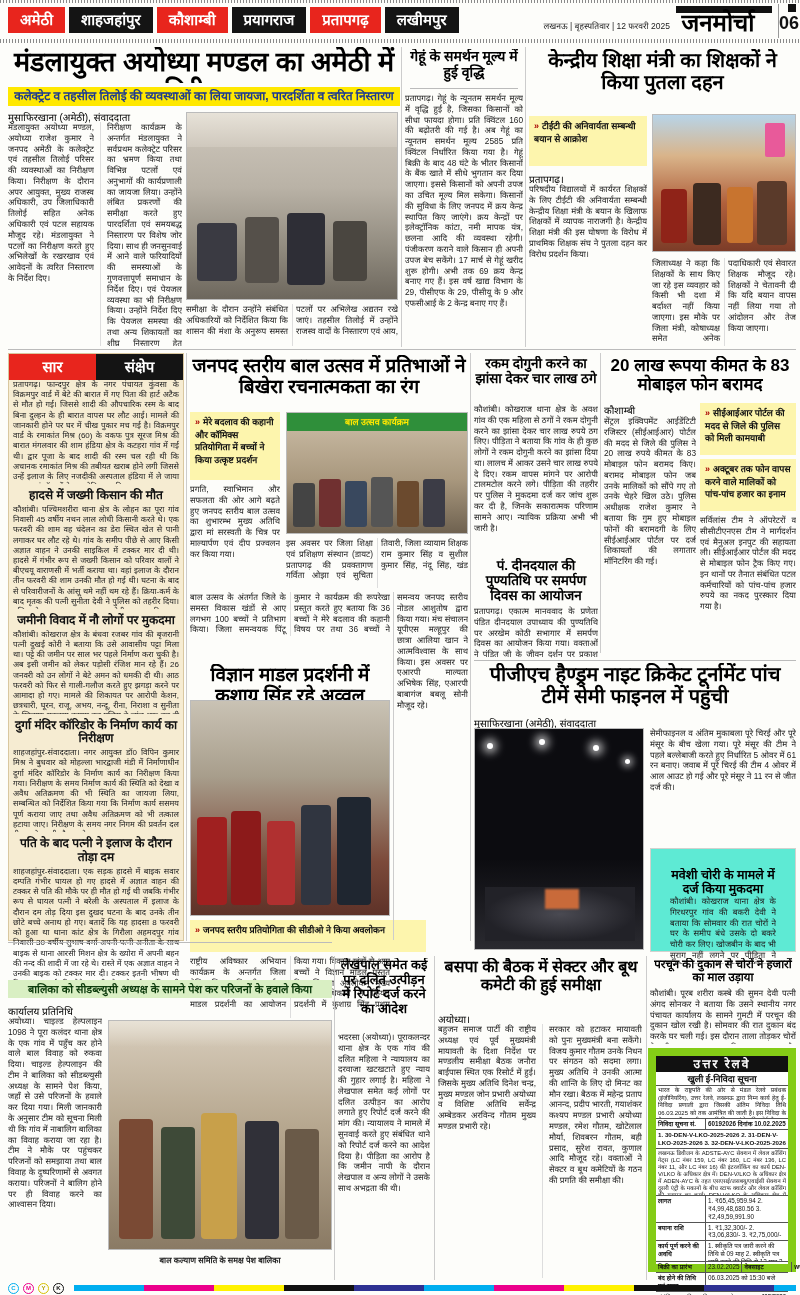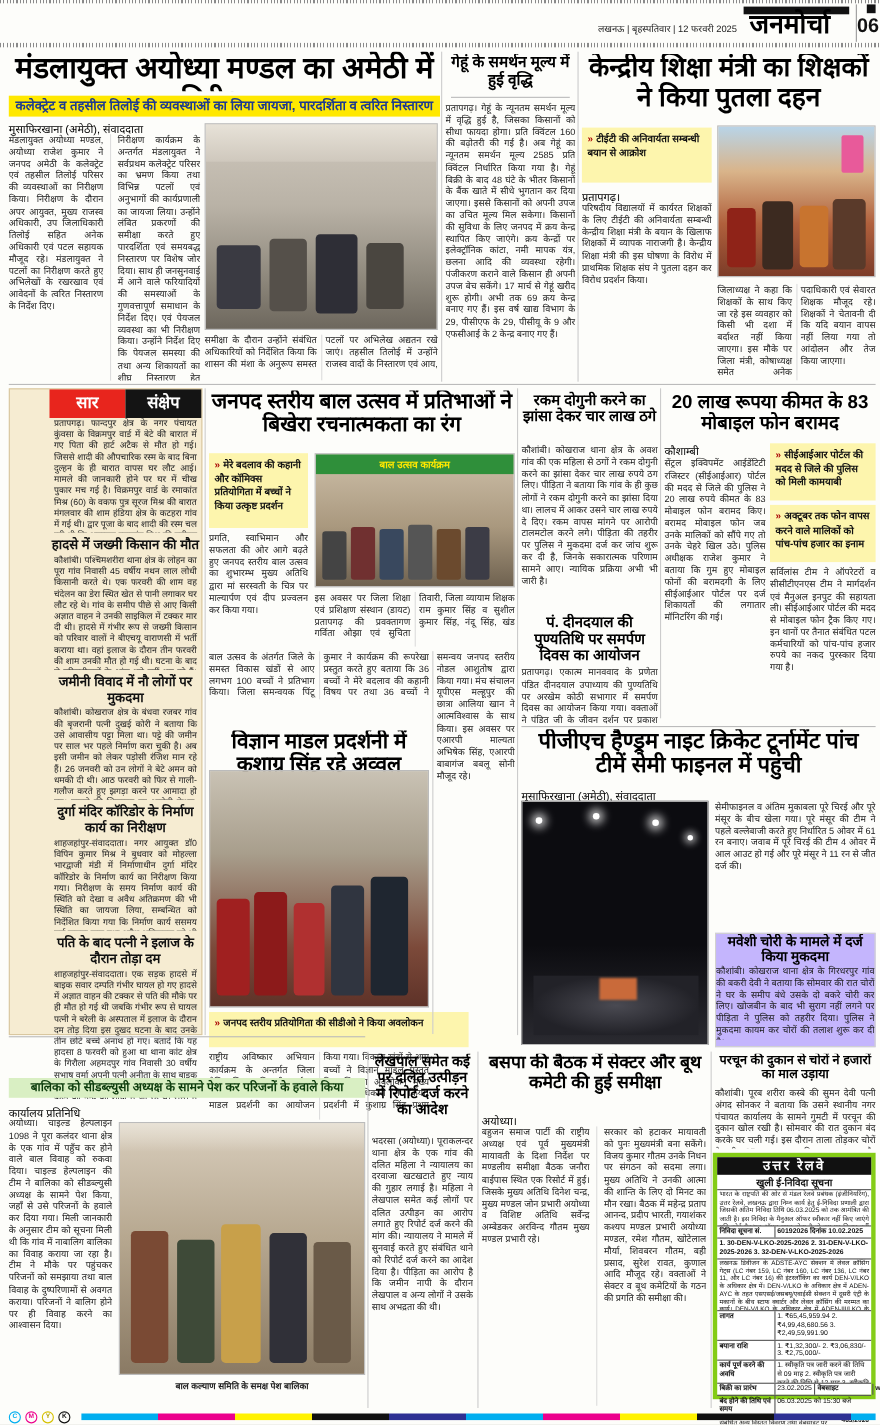--- a/index.html
+++ b/index.html
@@ -14,34 +14,37 @@
   .tab.red{background:#e8251d;}
   .tab.blk{background:#141414;}
   .hatch{background:repeating-linear-gradient(90deg,#8a8a8a 0 1px,transparent 1px 3px);}
   .ybox{background:#fdf5ad;padding:4px 5px;font-size:9px;font-weight:bold;line-height:1.4;color:#111;overflow:hidden;}
   .ybox .chev{color:#a80000;margin-right:3px;}
   .subyellow{background:#ffe800;color:#1d3a8f;font-weight:bold;text-align:center;overflow:hidden;}
   .subgreen{background:#d9efc3;color:#0b3b0b;font-weight:bold;text-align:center;overflow:hidden;}
   .photo{overflow:hidden;border:1px solid #bbb;}
   .vrule{width:1px;background:#ccc;}
   .hrule{height:1px;background:#bbb;}
-  .saarbox{background:#f6ecd2;border:1px solid #d9c79f;padding-left:36px;}
+  .saarbox{background:#f6ecd2;border:1px solid #d9c79f;}
   .saar-h{font-size:12px;font-weight:bold;text-align:center;margin:5px 2px 2px;line-height:1.15;}
   .saar-b{font-size:8px;line-height:1.28;text-align:justify;color:#222;padding:0 4px;overflow:hidden;}
   .adrow{display:flex;border-top:1px solid #555;font-size:6.3px;line-height:1.25;}
   .adrow .c1{flex:0 0 34%;border-right:1px solid #555;padding:1px 2px;font-weight:bold;}
   .adrow .c2{flex:1;padding:1px 2px;}
   .circ{display:inline-block;width:9px;height:9px;border-radius:50%;font-size:6px;line-height:9px;text-align:center;font-weight:bold;margin-right:4px;}
 </style>
 </head>
 <body>
 
 <div class="page">
 
   <div class="abs hatch" style="left:0;top:0;width:800px;height:3px"></div>
+  <div class="abs" style="left:8px;top:7px;height:30px;white-space:nowrap">
+    <span class="tab red">अमेठी</span><span class="tab blk">शाहजहांपुर</span><span class="tab red">कौशाम्बी</span><span class="tab blk">प्रयागराज</span><span class="tab red">प्रतापगढ़</span><span class="tab blk">लखीमपुर</span>
+  </div>
   <div class="abs" style="left:520px;top:20px;width:150px;font-size:8.5px;color:#222;text-align:right">लखनऊ | बृहस्पतिवार | 12 फरवरी 2025</div>
   <div class="abs" style="left:676px;top:6px;width:96px;height:7px;background:#111"></div>
   <div class="abs" style="left:662px;top:11px;width:112px;font-size:24px;font-weight:bold;color:#000;text-align:center;line-height:1">जनमोर्चा</div>
   <div class="abs" style="left:778px;top:4px;width:18px;height:34px;border-left:1px solid #999">
     <div style="width:8px;height:8px;background:#111;margin:0 0 1px auto"></div>
     <div style="font-size:18px;font-weight:bold;text-align:center">06</div>
   </div>
   <div class="abs hatch" style="left:0;top:39px;width:800px;height:4px"></div>
 
   <div class="abs hl" style="left:8px;top:47px;width:392px;height:36px;font-size:27px">मंडलायुक्त अयोध्या मण्डल का अमेठी में निरीक्षण</div>
@@ -59,21 +62,21 @@
   <div class="abs b cols2" style="left:186px;top:304px;width:212px;height:42px">समीक्षा के दौरान उन्होंने संबंधित अधिकारियों को निर्देशित किया कि शासन की मंशा के अनुरूप समस्त पटलों पर अभिलेख अद्यतन रखे जाएं। तहसील तिलोई में उन्होंने राजस्व वादों के निस्तारण एवं आय, जाति, निवास प्रमाण पत्रों की स्थिति देखी। इस अवसर पर जिलाधिकारी, अपर जिलाधिकारी, मुख्य राजस्व अधिकारी समेत तहसील प्रशासन के अधिकारी एवं कर्मचारी उपस्थित रहे।</div>
 
   <div class="abs vrule" style="left:401px;top:47px;height:300px"></div>
 
   <div class="abs hl" style="left:405px;top:49px;width:118px;height:36px;font-size:14px">गेहूं के समर्थन मूल्य में हुई वृद्धि</div>
   <div class="abs hrule" style="left:410px;top:88px;width:108px"></div>
   <div class="abs b" style="left:405px;top:93px;width:118px;height:253px">प्रतापगढ़। गेहूं के न्यूनतम समर्थन मूल्य में वृद्धि हुई है, जिसका किसानों को सीधा फायदा होगा। प्रति क्विंटल 160 की बढ़ोतरी की गई है। अब गेहूं का न्यूनतम समर्थन मूल्य 2585 प्रति क्विंटल निर्धारित किया गया है। गेहूं बिक्री के बाद 48 घंटे के भीतर किसानों के बैंक खाते में सीधे भुगतान कर दिया जाएगा। इससे किसानों को अपनी उपज का उचित मूल्य मिल सकेगा। किसानों की सुविधा के लिए जनपद में क्रय केन्द्र स्थापित किए जाएंगे। क्रय केन्द्रों पर इलेक्ट्रॉनिक कांटा, नमी मापक यंत्र, छलना आदि की व्यवस्था रहेगी। पंजीकरण कराने वाले किसान ही अपनी उपज बेच सकेंगे। 17 मार्च से गेहूं खरीद शुरू होगी। अभी तक 69 क्रय केन्द्र बनाए गए हैं। इस वर्ष खाद्य विभाग के 29, पीसीएफ के 29, पीसीयू के 9 और एफसीआई के 2 केन्द्र बनाए गए हैं।</div>
 
   <div class="abs vrule" style="left:525px;top:47px;height:300px"></div>
 
-  <div class="abs hl" style="left:529px;top:49px;width:267px;height:62px;font-size:24px">केन्द्रीय शिक्षा मंत्री का शिक्षकों ने किया पुतला दहन</div>
+  <div class="abs hl" style="left:529px;top:49px;width:267px;height:62px;font-size:20px">केन्द्रीय शिक्षा मंत्री का शिक्षकों ने किया पुतला दहन</div>
   <div class="abs ybox" style="left:529px;top:116px;width:118px;height:50px"><span class="chev">»</span><span>टीईटी की अनिवार्यता सम्बन्धी बयान से आक्रोश</span></div>
   <div class="abs byline" style="left:529px;top:172px;width:118px">प्रतापगढ़।</div>
   <div class="abs b" style="left:529px;top:184px;width:118px;height:162px">परिषदीय विद्यालयों में कार्यरत शिक्षकों के लिए टीईटी की अनिवार्यता सम्बन्धी केन्द्रीय शिक्षा मंत्री के बयान के खिलाफ शिक्षकों में व्यापक नाराजगी है। केन्द्रीय शिक्षा मंत्री की इस घोषणा के विरोध में प्राथमिक शिक्षक संघ ने पुतला दहन कर विरोध प्रदर्शन किया।</div>
   <div class="abs photo" style="left:652px;top:114px;width:144px;height:138px;background:linear-gradient(180deg,#b8d4e8 0%,#d9b48a 30%,#b0603c 65%,#7c3c28 100%)">
     <div style="position:absolute;left:8px;bottom:8px;width:26px;height:54px;background:#8f2318;border-radius:4px"></div>
     <div style="position:absolute;left:40px;bottom:6px;width:28px;height:62px;background:#3c2a20;border-radius:4px"></div>
     <div style="position:absolute;left:74px;bottom:8px;width:26px;height:56px;background:#c8742f;border-radius:4px"></div>
     <div style="position:absolute;left:104px;bottom:6px;width:30px;height:64px;background:#5a3a2a;border-radius:4px"></div>
     <div style="position:absolute;right:10px;top:8px;width:20px;height:34px;background:#e85a9a;border-radius:2px"></div>
   </div>
@@ -162,21 +165,21 @@
     <div style="position:absolute;left:12px;top:14px;width:6px;height:6px;border-radius:50%;background:#fff;box-shadow:0 0 8px 4px rgba(255,255,255,.7)"></div>
     <div style="position:absolute;left:64px;top:10px;width:6px;height:6px;border-radius:50%;background:#fff;box-shadow:0 0 8px 4px rgba(255,255,255,.7)"></div>
     <div style="position:absolute;left:118px;top:16px;width:6px;height:6px;border-radius:50%;background:#fff;box-shadow:0 0 8px 4px rgba(255,255,255,.7)"></div>
     <div style="position:absolute;left:150px;top:30px;width:5px;height:5px;border-radius:50%;background:#fff;box-shadow:0 0 7px 3px rgba(255,255,255,.6)"></div>
     <div style="position:absolute;left:0;bottom:0;width:100%;height:90px;background:linear-gradient(180deg,transparent,#2a2a30)"></div>
     <div style="position:absolute;left:10px;bottom:8px;width:150px;height:54px;background:radial-gradient(ellipse at center,#4a4a52 0%,#222228 70%)"></div>
     <div style="position:absolute;left:70px;bottom:40px;width:34px;height:20px;background:#c96a3a;filter:blur(1px)"></div>
   </div>
   <div class="abs b" style="left:650px;top:728px;width:146px;height:116px">सेमीफाइनल व अंतिम मुकाबला पूरे चिरई और पूरे मंसूर के बीच खेला गया। पूरे मंसूर की टीम ने पहले बल्लेबाजी करते हुए निर्धारित 5 ओवर में 61 रन बनाए। जवाब में पूरे चिरई की टीम 4 ओवर में आल आउट हो गई और पूरे मंसूर ने 11 रन से जीत दर्ज की।</div>
 
-  <div class="abs" style="left:650px;top:848px;width:146px;height:104px;background:#c4b5fd;border:1px solid #d2d2ce;padding:0">
+  <div class="abs" style="left:650px;top:848px;width:146px;height:104px;background:#5eead4;border:1px solid #d2d2ce;padding:19px">
     <div class="hl" style="font-size:12.5px;height:28px">मवेशी चोरी के मामले में दर्ज किया मुकदमा</div>
     <div class="b" style="height:68px">कौशांबी। कोखराज थाना क्षेत्र के गिरधरपुर गांव की बकरी देवी ने बताया कि सोमवार की रात चोरों ने घर के समीप बंधे उसके दो बकरे चोरी कर लिए। खोजबीन के बाद भी सुराग नहीं लगने पर पीड़िता ने पुलिस को तहरीर दिया। पुलिस ने मुकदमा कायम कर चोरों की तलाश शुरू कर दी है।</div>
   </div>
   <div class="abs b" style="left:650px;top:956px;width:0;height:0"></div>
 
   <div class="abs hrule" style="left:8px;top:942px;width:324px"></div>
 
   <div class="abs subgreen" style="left:8px;top:980px;width:324px;height:18px;font-size:11px;line-height:18px">बालिका को सीडब्ल्युसी अध्यक्ष के सामने पेश कर परिजनों के हवाले किया</div>
   <div class="abs byline" style="left:8px;top:1004px;width:100px">कार्यालय प्रतिनिधि</div>
   <div class="abs b" style="left:8px;top:1016px;width:94px;height:262px">अयोध्या। चाइल्ड हेल्पलाइन 1098 ने पूरा कलंदर थाना क्षेत्र के एक गांव में पहुँच कर होने वाले बाल विवाह को रुकवा दिया। चाइल्ड हेल्पलाइन की टीम ने बालिका को सीडब्ल्युसी अध्यक्ष के सामने पेश किया, जहाँ से उसे परिजनों के हवाले कर दिया गया। मिली जानकारी के अनुसार टीम को सूचना मिली थी कि गांव में नाबालिग बालिका का विवाह कराया जा रहा है। टीम ने मौके पर पहुंचकर परिजनों को समझाया तथा बाल विवाह के दुष्परिणामों से अवगत कराया। परिजनों ने बालिग होने पर ही विवाह करने का आश्वासन दिया।</div>
@@ -200,21 +203,21 @@
   <div class="abs hl" style="left:438px;top:958px;width:206px;height:50px;font-size:16px">बसपा की बैठक में सेक्टर और बूथ कमेटी की हुई समीक्षा</div>
   <div class="abs byline" style="left:438px;top:1012px;width:90px">अयोध्या।</div>
   <div class="abs b" style="left:438px;top:1024px;width:98px;height:254px">बहुजन समाज पार्टी की राष्ट्रीय अध्यक्ष एवं पूर्व मुख्यमंत्री मायावती के दिशा निर्देश पर मण्डलीय समीक्षा बैठक जनौरा बाईपास स्थित एक रिसोर्ट में हुई। जिसके मुख्य अतिथि दिनेश चन्द्र, मुख्य मण्डल जोन प्रभारी अयोध्या व विशिष्ट अतिथि सर्वेन्द्र अम्बेडकर अरविन्द गौतम मुख्य मण्डल प्रभारी रहे।</div>
   <div class="abs b" style="left:542px;top:1024px;width:100px;height:254px;border-left:1px solid #ddd;padding-left:6px">सरकार को हटाकर मायावती को पुनः मुख्यमंत्री बना सकेंगे। विजय कुमार गौतम उनके निधन पर संगठन को सदमा लगा। मुख्य अतिथि ने उनकी आत्मा की शान्ति के लिए दो मिनट का मौन रखा। बैठक में महेन्द्र प्रताप आनन्द, प्रदीप भारती, गयाशंकर कश्यप मण्डल प्रभारी अयोध्या मण्डल, रमेश गौतम, खोटेलाल मौर्या, शिवबरन गौतम, बही प्रसाद, सुरेश रावत, कुणाल आदि मौजूद रहे। वक्ताओं ने सेक्टर व बूथ कमेटियों के गठन की प्रगति की समीक्षा की।</div>
 
   <div class="abs vrule" style="left:646px;top:956px;height:324px"></div>
 
   <div class="abs hl" style="left:650px;top:958px;width:146px;height:28px;font-size:11.5px">परचून की दुकान से चोरों ने हजारों का माल उड़ाया</div>
   <div class="abs b" style="left:650px;top:988px;width:146px;height:56px">कौशांबी। पूरब शरीरा कस्बे की सुमन देवी पत्नी अंगद सोनकर ने बताया कि उसने स्थानीय नगर पंचायत कार्यालय के सामने गुमटी में परचून की दुकान खोल रखी है। सोमवार की रात दुकान बंद करके घर चली गई। इस दौरान ताला तोड़कर चोरों ने करीब 35 हजार रुपया कीमत का सामान और 2500 रुपया नकद पार कर दिया। तहरीर पर मुकदमा कायम कर पुलिस ने चोरों की तलाश शुरू कर दी है।</div>
 
-  <div class="abs" style="left:648px;top:1048px;width:148px;height:224px;border:4px solid #84cc16;background:#fff">
+  <div class="abs" style="left:648px;top:1048px;width:148px;height:224px;border:8px solid #84cc16;background:#fff">
     <div style="background:#111;color:#fff;font-weight:bold;font-size:12px;text-align:center;line-height:16px;letter-spacing:2px">उत्तर रेलवे</div>
     <div style="font-size:9px;font-weight:bold;text-align:center;border-bottom:1px solid #555">खुली ई-निविदा सूचना</div>
     <div style="font-size:6px;line-height:1.25;text-align:justify;padding:1px 2px;height:30px;overflow:hidden">भारत के राष्ट्रपति की ओर से मंडल रेलवे प्रबंधक (इंजीनियरिंग), उत्तर रेलवे, लखनऊ द्वारा निम्न कार्य हेतु ई-निविदा प्रणाली द्वारा जिसकी अंतिम निविदा तिथि 06.03.2025 को तक आमंत्रित की जाती है। इस निविदा के मैनुअल ऑफर स्वीकार नहीं किए जाएंगे यदि कोई मैनुअल ऑफर प्राप्त होता है तो उस पर विचार नहीं किया जाएगा।</div>
     <div class="adrow">
         <div class="c1">निविदा सूचना सं.</div>
         <div class="c2" style="font-weight:bold">60192026 दिनांक 10.02.2025</div>
       </div>
     <div style="font-size:6.2px;font-weight:bold;border-top:1px solid #555;padding:1px 2px;line-height:1.3">1. 30-DEN-V-LKO-2025-2026    2. 31-DEN-V-LKO-2025-2026    3. 32-DEN-V-LKO-2025-2026</div>
     <div style="font-size:5.8px;line-height:1.22;text-align:justify;border-top:1px solid #555;padding:1px 2px;height:44px;overflow:hidden">लखनऊ डिवीजन के ADSTE-AYC सेक्शन में लेवल क्रॉसिंग गेट्स (LC नंबर 159, LC नंबर 160, LC नंबर 136, LC नंबर 11, और LC नंबर 16) की इंटरलॉकिंग का कार्य DEN-V/LKO के अधिकार क्षेत्र में। DEN-V/LKO के अधिकार क्षेत्र में ADEN-AYC के तहत एसएसई/जसबयू/एवाईसी सेक्शन में दूसरी एंट्री के मकानों के बीच स्टाफ क्वार्टर और लेवल क्रॉसिंग की मरम्मत का कार्य। DEN-V/LKO के अधिकार क्षेत्र में ADEN-III/LKO के तहत अवध-अवध ट्रैक मेंटेनेंस का कार्य।</div>
     <div class="adrow">

